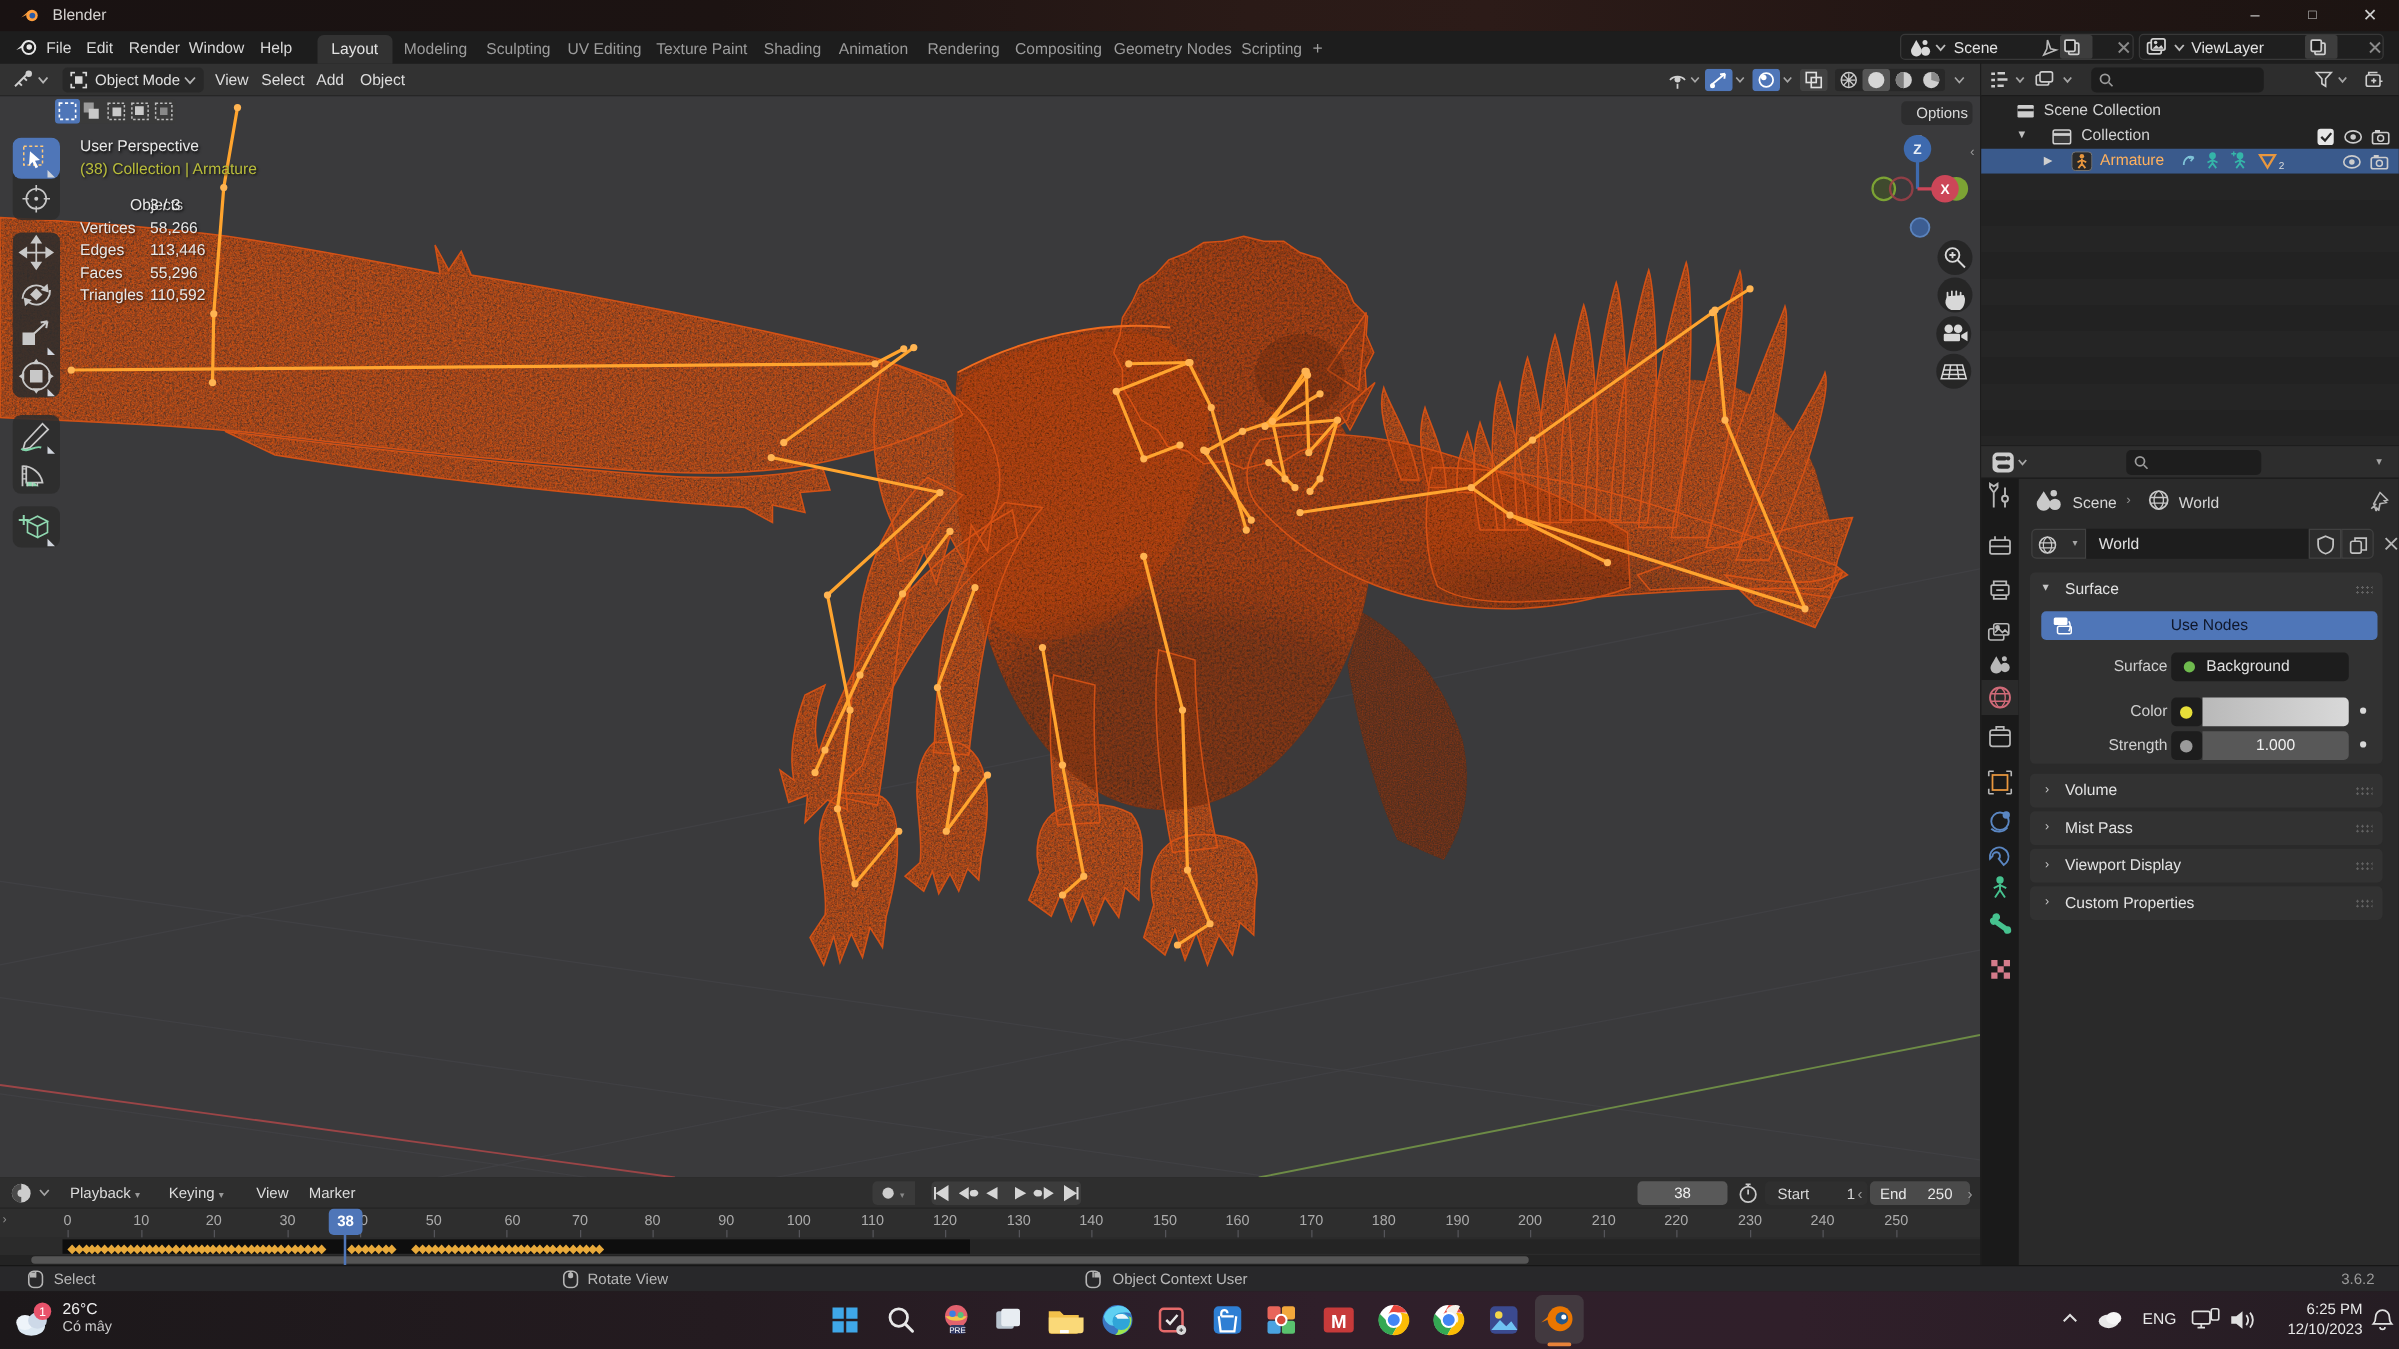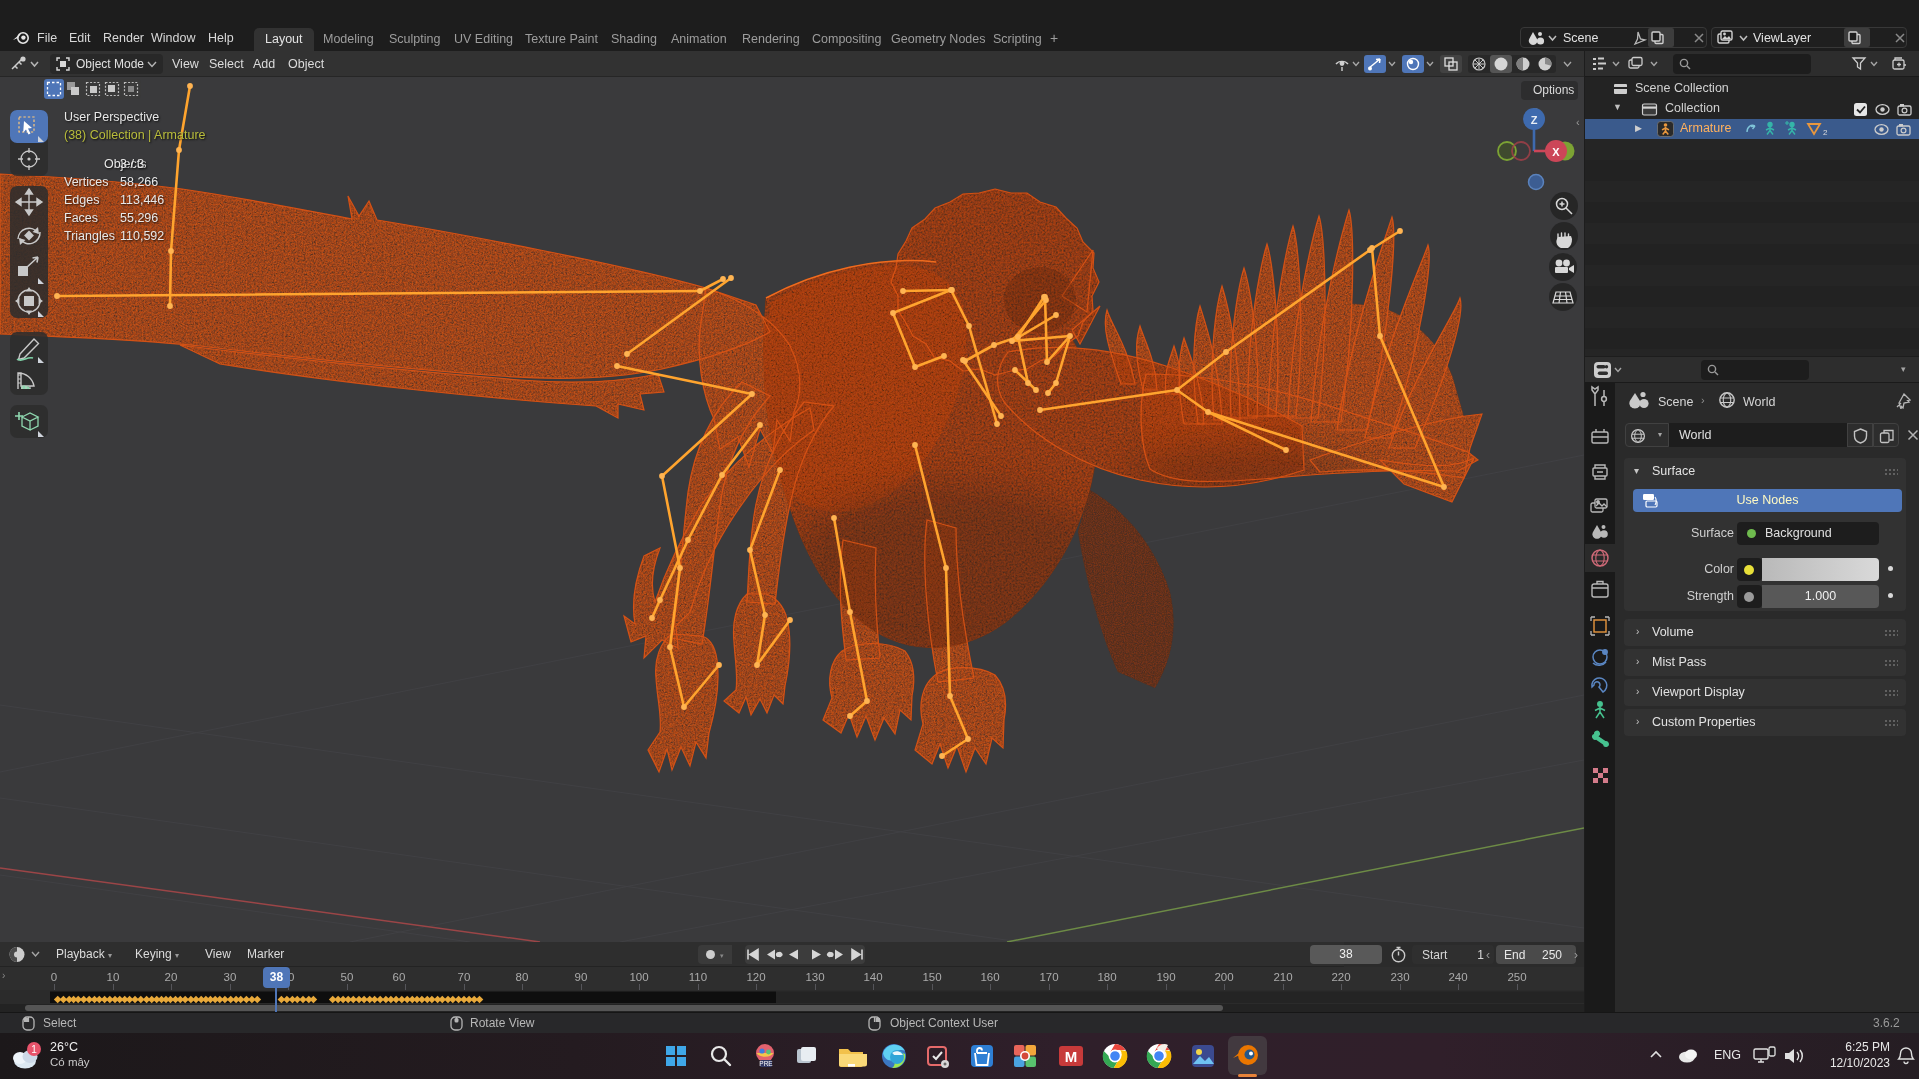--- a/index.html
+++ b/index.html
@@ -44,20 +44,31 @@
 #statusbar{position:absolute;left:0;top:1012px;width:1919px;height:21px;background:#28282a;border-top:1px solid #161616;}
 .sbtext{position:absolute;top:0;height:21px;line-height:21px;font-size:12px;color:#b8b8b8;}
 
 #taskbar{position:absolute;left:0;top:1033px;width:1919px;height:46px;
  background:linear-gradient(90deg,#1c181a 0%,#241b20 30%,#2f1f2a 55%,#301f2a 75%,#251d23 100%);}
 .tbicon{position:absolute;top:7px;width:32px;height:32px;}
 </style></head>
 <body>
 <div id="app">
 
+<div id="titlebar">
+ <svg class="abs" style="left:16px;top:5px" width="16" height="15" viewBox="0 0 16 15">
+  <circle cx="9.6" cy="7.4" r="4.6" fill="#ff9f3e"></circle>
+        <circle cx="9.9" cy="7.4" r="2.3" fill="#2a5ca8"></circle>
+  <path d="M1 9 L8 3 L5 7 Z" fill="#ff9f3e"></path>
+ </svg>
+ <div class="tname">Blender</div>
+ <div class="winbtn" style="left:1781px;">–</div>
+ <div class="winbtn" style="left:1827px;font-size:11px;">□</div>
+ <div class="winbtn" style="left:1873px;font-size:14px;">✕</div>
+</div>
 
 <div id="menubar">
  <svg class="abs" style="left:12px;top:5px" width="18" height="16" viewBox="0 0 18 16">
   <circle cx="11" cy="8" r="5.2" fill="none" stroke="#e8e8e8" stroke-width="1.6"></circle>
   <circle cx="11.4" cy="7.6" r="2.2" fill="#e8e8e8"></circle>
   <path d="M1 10 L9 3.2 L6 8 Z" fill="#e8e8e8"></path>
  </svg>
  <div class="menuitem" style="left:37px;">File</div>
  <div class="menuitem" style="left:69px;">Edit</div>
  <div class="menuitem" style="left:103px;">Render</div>
@@ -864,21 +875,21 @@
           <span style="position:absolute;left:10px;top:0;font-size:10px;color:#c5c5c5;">▾</span>
           <span style="position:absolute;left:28px;">Surface</span>
           <div class="grip"></div>
         </div>
   <div class="abs" style="left:9px;top:31px;width:269px;height:23px;background:#4f76b8;border-radius:4px;">
    <svg class="abs" style="left:9px;top:4px" width="16" height="15" viewBox="0 0 16 15">
     <rect x="1" y="1" width="11" height="6" rx="1.2" fill="#fff"></rect>
             <rect x="4" y="8" width="11" height="6" rx="1.2" fill="none" stroke="#fff" stroke-width="1.2"></rect>
     <path d="M13 4 a3 5 0 0 1 0 8" fill="none" stroke="#fff" stroke-width="1.2"></path>
    </svg>
-   <div style="text-align:center;line-height:23px;font-size:12.5px;color:#fef9c3;">Use Nodes</div>
+   <div style="text-align:center;line-height:23px;font-size:12.5px;color:#0f172a;">Use Nodes</div>
   </div>
   <span class="prow" style="right:172px;top:68px;">Surface</span>
   <div class="field" style="left:113px;top:64px;width:142px;height:23px;">
    <span class="abs" style="left:10px;top:7px;width:9px;height:9px;border-radius:50%;background:#6fbb4e;"></span>
    <span class="abs" style="left:28px;top:4px;">Background</span>
   </div>
   <span class="prow" style="right:172px;top:104px;">Color</span>
   <div class="field" style="left:113px;top:100px;width:25px;height:23px;">
    <span class="abs" style="left:7px;top:7px;width:10px;height:10px;border-radius:50%;background:#e7df39;"></span>
   </div>
@@ -993,21 +1004,21 @@
         <div class="abs" style="left:1341px;top:17px;width:1px;height:6px;background:#55555a;"></div>
         <div class="abs" style="left:1400px;top:17px;width:1px;height:6px;background:#55555a;"></div>
         <div class="abs" style="left:1458px;top:17px;width:1px;height:6px;background:#55555a;"></div>
         <div class="abs" style="left:1517px;top:17px;width:1px;height:6px;background:#55555a;"></div>
   <div class="rnum" style="left:54px;">0</div>
 <div class="rnum" style="left:113px;">10</div>
 <div class="rnum" style="left:171px;">20</div>
 <div class="rnum" style="left:230px;">30</div>
 <div class="rnum" style="left:288px;">40</div>
 <div class="rnum" style="left:347px;">50</div>
-<div class="rnum" style="left:399px;">60</div>
+<div class="rnum" style="left:410px;">60</div>
 <div class="rnum" style="left:464px;">70</div>
 <div class="rnum" style="left:522px;">80</div>
 <div class="rnum" style="left:581px;">90</div>
 <div class="rnum" style="left:639px;">100</div>
 <div class="rnum" style="left:698px;">110</div>
 <div class="rnum" style="left:756px;">120</div>
 <div class="rnum" style="left:815px;">130</div>
 <div class="rnum" style="left:873px;">140</div>
 <div class="rnum" style="left:932px;">150</div>
 <div class="rnum" style="left:990px;">160</div>

